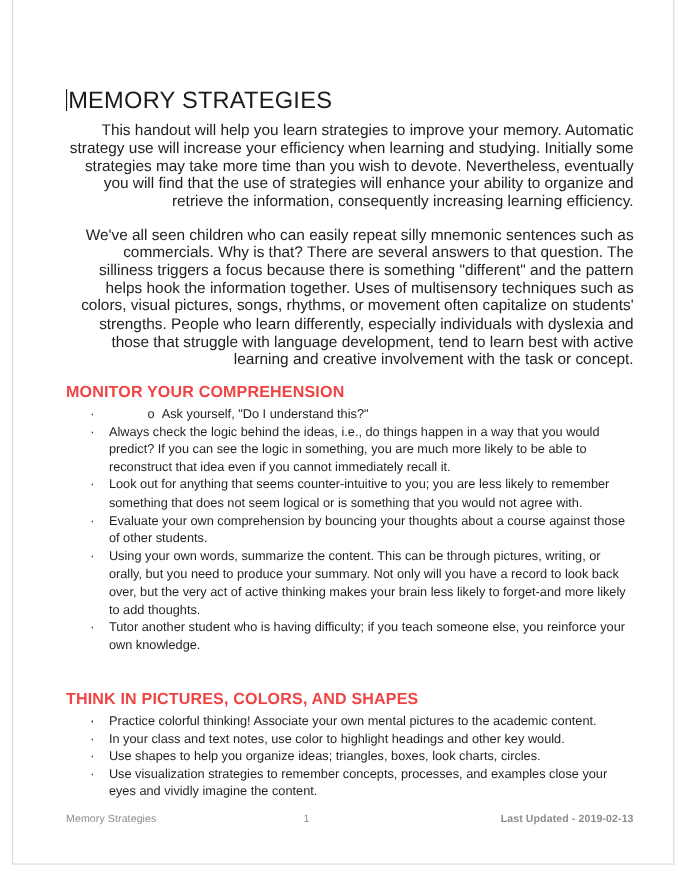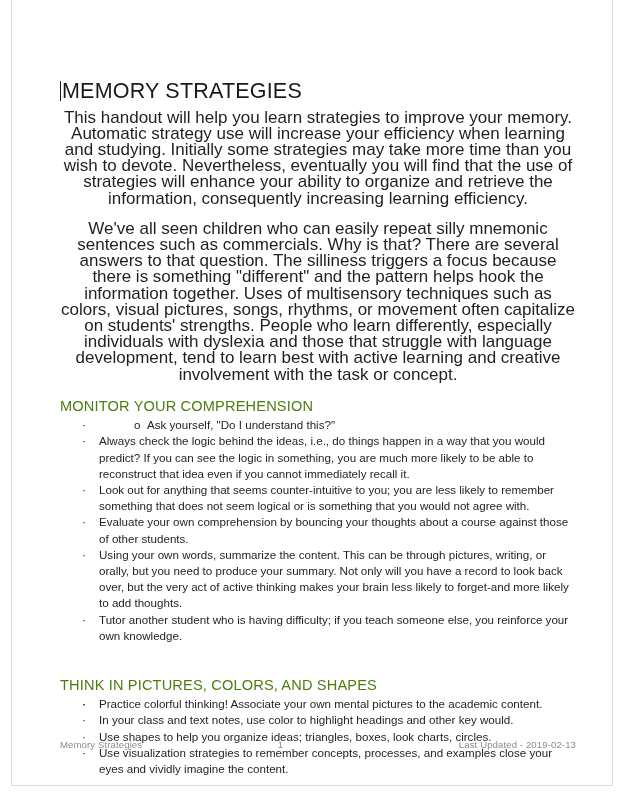--- a/index.html
+++ b/index.html
@@ -55,31 +55,31 @@
   .caret {
     display: inline-block;
     width: 1px;
     height: 20px;
     background: #1a1a1a;
     vertical-align: -3px;
     margin-right: 1px;
   }
 
   p.para {
-    font-size: 17px;
+    font-size: 14px;
     line-height: 16.2px;
     color: #1f1f1f;
     margin: 0 0 14px 0;
-    text-align: center;
+    text-align: right;
   }
 
   h2.section-heading {
     font-size: 14.6px;
-    font-weight: 400;
-    color: #4d7c0f;
+    font-weight: 700;
+    color: #ef4444;
     letter-spacing: 0.15px;
     margin: 2px 0 2px 0;
     line-height: 1.25;
   }
 
   ul.bullets, ul.subbullets {
     list-style: none;
     margin: 0;
     padding: 0;
   }
@@ -133,21 +133,21 @@
     font-size: 9.6px;
     color: #8c8c8c;
     letter-spacing: 0.1px;
   }
   .footer .f-left { flex: 0 0 auto; }
   .footer .f-center {
     flex: 1 1 auto;
     text-align: center;
     margin-left: -40px;
   }
-  .footer .f-right { flex: 0 0 auto; text-align: center; }
+  .footer .f-right { flex: 0 0 auto; text-align: center; font-weight: bold; }
 </style>
 </head>
 <body>
 
 <div class="page-canvas">
   <div class="page-sheet"></div>
 
   <div class="content">
 
     <h1 class="doc-title"><span class="caret"></span><span>MEMORY STRATEGIES</span></h1>

